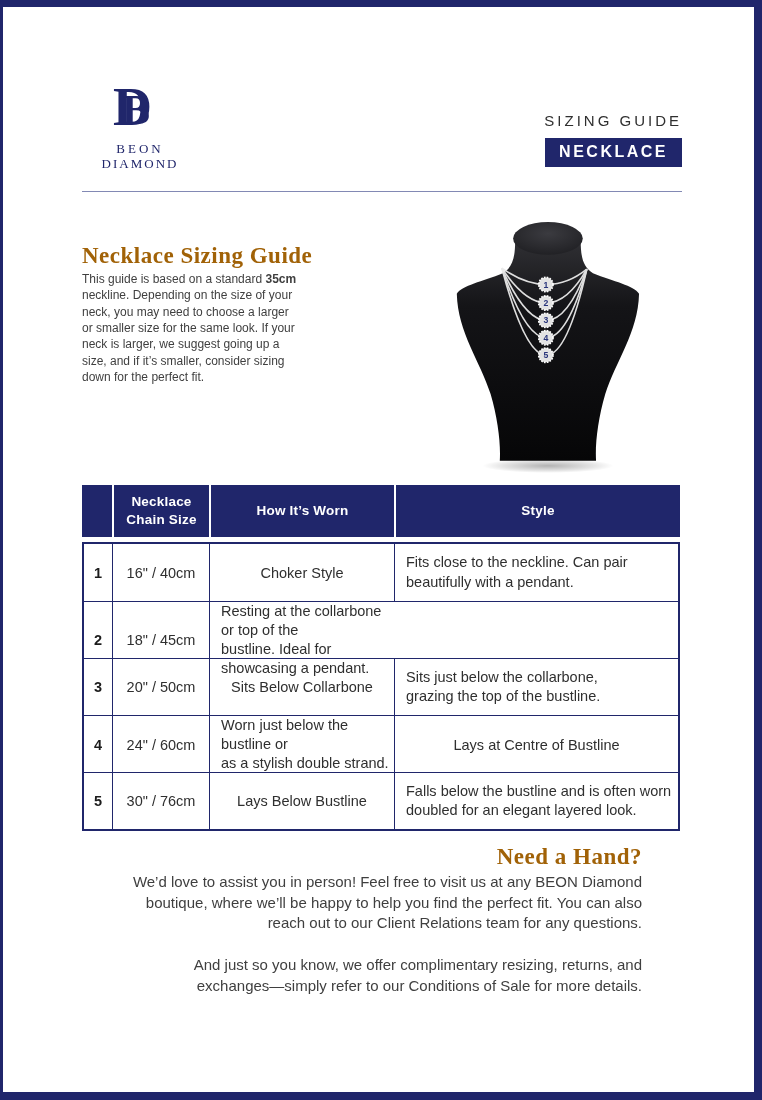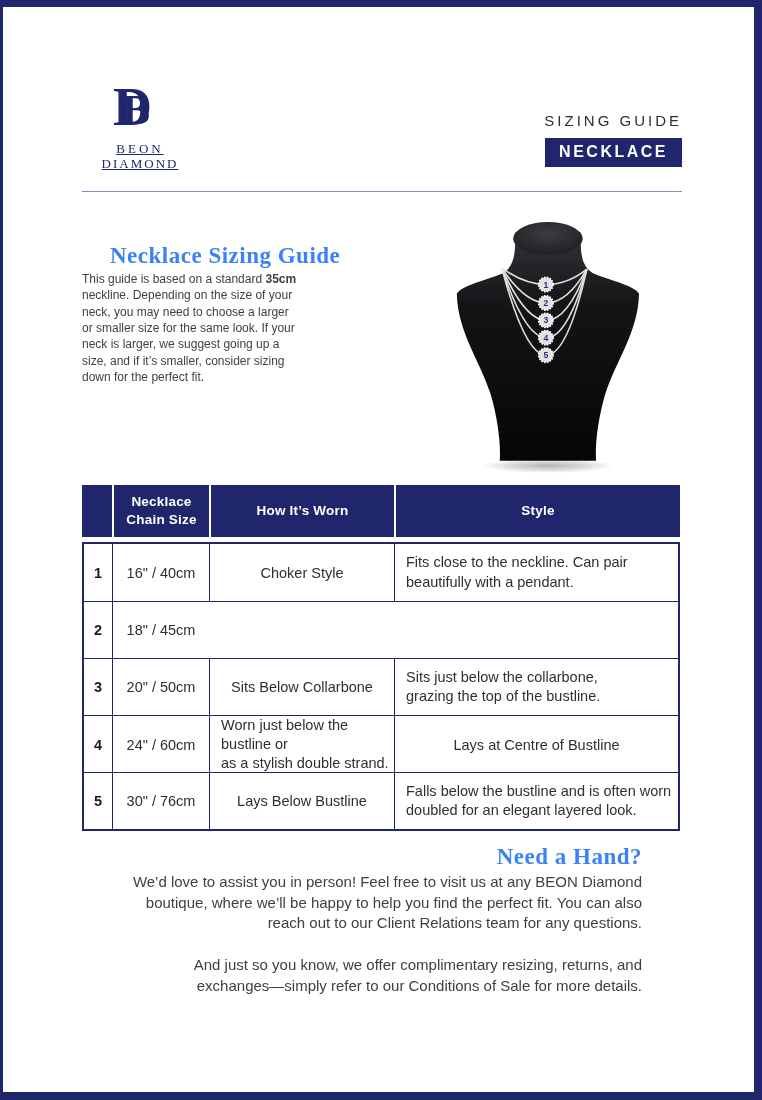--- a/index.html
+++ b/index.html
@@ -14,41 +14,40 @@
     border-left:3px solid #20266b;
     font-family:"Liberation Sans", sans-serif;
     overflow:hidden;
   }
 
   
   .brand { position:absolute; left:92px; top:79px; width:90px; text-align:center; color:#20266b; }
   .monogram { position:relative; width:90px; height:56px; font-family:"Liberation Serif", serif; font-weight:bold; color:#20266b; }
   .monogram .m-d { position:absolute; left:18px; top:-6px; font-size:54px; line-height:1; }
   .monogram .m-b { position:absolute; left:27px; top:3px; font-size:42px; line-height:1; }
-  .brand-line { font-family:"Liberation Serif", serif; font-size:13px; letter-spacing:3px; line-height:1.15; color:#20266b;text-decoration:underline; }
+  .brand-line { font-family:"Liberation Serif", serif; font-size:13px; letter-spacing:3px; line-height:1.15; color:#20266b; }
   .brand-line.second { letter-spacing:2px; }
 
   .header-right { position:absolute; right:72px; top:105px; text-align:right; }
   .sizing-title { font-size:15px; letter-spacing:3px; color:#2f2f2f; font-weight:400; }
   .necklace-badge {
     display:inline-block; margin-top:9px;
     background:#20266b; color:#fff;
     font-size:16px; font-weight:bold; letter-spacing:2.5px;
     padding:5px 14px 6px 14px;
   }
 
   .divider { position:absolute; left:79px; top:184px; width:600px; height:0; border-top:1.5px solid #8289b4; }
 
   
   .intro-text { position:absolute; left:79px; top:236px; width:300px; }
   h2.serif-heading {
     font-family:"Liberation Serif", serif;
     font-size:23px; font-weight:bold; letter-spacing:0.5px;
-    color:#3b82f6;
-    margin-left:28px;
+    color:#a16207;
   }
   .intro-text p { margin-top:2px; font-size:12px; line-height:1.36; color:#3f3f3f; white-space:pre-line; }
   .bold-val { font-weight:bold; }
 
   
   .bust { position:absolute; left:449px; top:211px; width:198px; height:258px; }
 
   
   .size-table { position:absolute; left:79px; top:478px; width:598px; }
   .thead {
@@ -169,20 +168,22 @@
       <div class="trow">
         <div class="td num">1</div>
         <div class="td size">16" / 40cm</div>
         <div class="td style">Choker Style</div>
         <div class="td worn">Fits close to the neckline. Can pair
 beautifully with a pendant.</div>
       </div>
       <div class="trow">
         <div class="td num">2</div>
         <div class="td size">18" / 45cm</div>
+        <div class="td worn">Resting at the collarbone or top of the
+bustline. Ideal for showcasing a pendant.</div>
       </div>
       <div class="trow">
         <div class="td num">3</div>
         <div class="td size">20" / 50cm</div>
         <div class="td style">Sits Below Collarbone</div>
         <div class="td worn">Sits just below the collarbone,
 grazing the top of the bustline.</div>
       </div>
       <div class="trow">
         <div class="td num">4</div>

